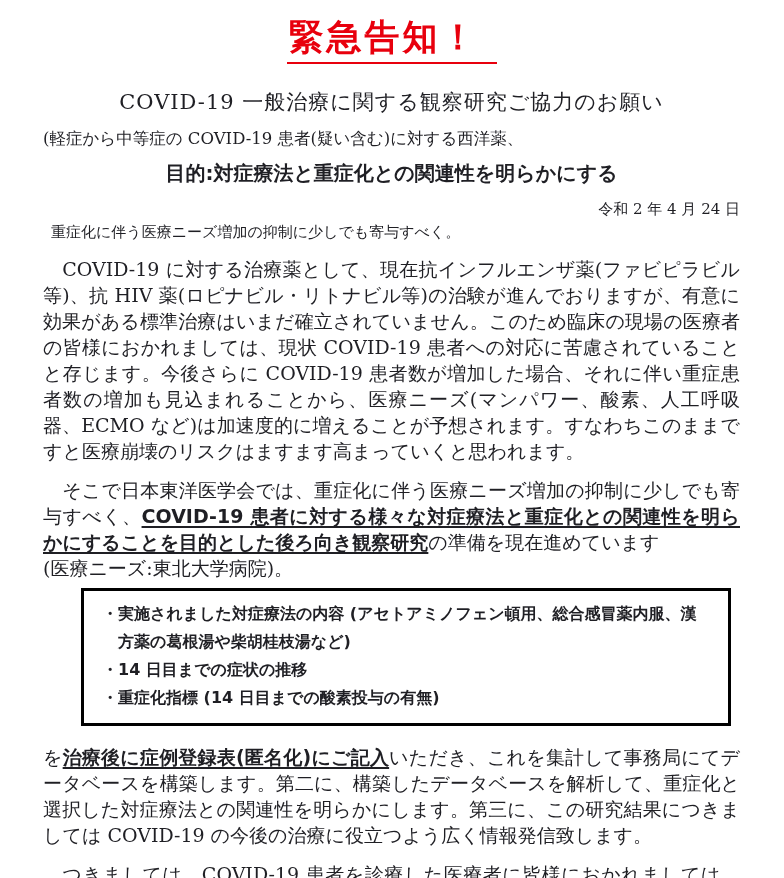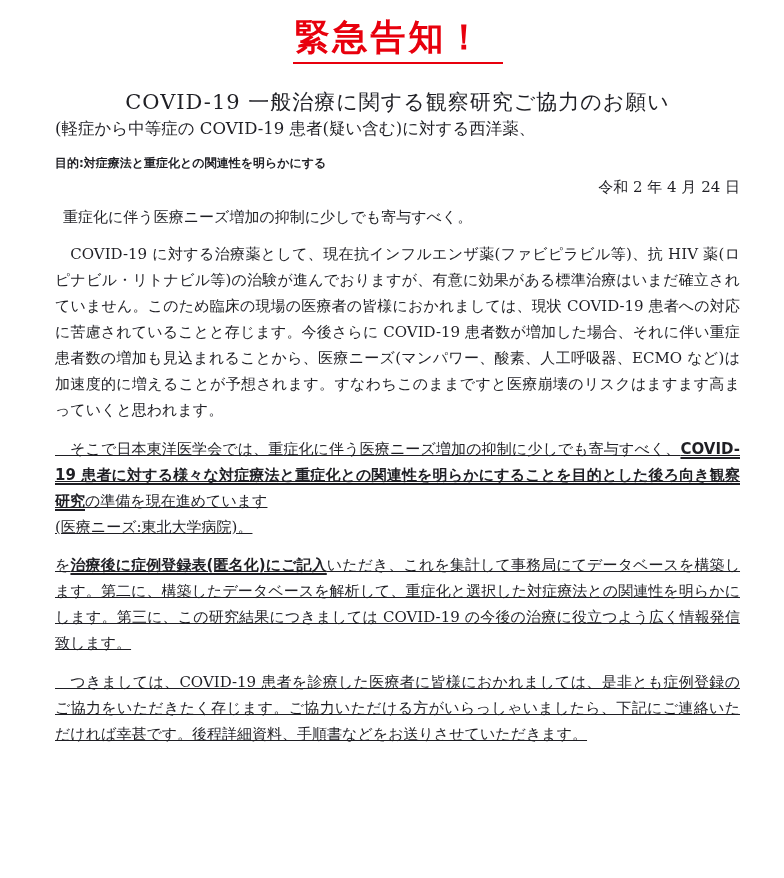--- a/index.html
+++ b/index.html
@@ -11,21 +11,21 @@
     width: 784px;
     height: 878px;
     overflow: hidden;
     color: #1f1f24;
     font-family: "DejaVu Serif", "Liberation Serif", serif;
   }
   .page {
     box-sizing: border-box;
     width: 784px;
     height: 878px;
-    padding: 12px 44px 6px 55px;
+    padding: 12px 44px 6px 43px;
   }
 
   .title-wrap {
     text-align: center;
     margin-bottom
 : 24px;
     padding-top: 4px;
   }
   .title {
     display: inline-block;
@@ -35,53 +35,55 @@
     line-height: 42px;
     color: #e8000d;
     letter-spacing: 3px;
     border-bottom: 2px solid #e8000d;
     padding: 0 18px 4px 2px;
   }
   .subtitle {
     text-align: center;
     font-size: 21px;
     line-height: 28px;
+    margin-bottom: 10px;
     letter-spacing: 1px;
   }
   .subnote {
     text-align: left;
     font-size: 16.5px;
     line-height: 26px;
     margin-bottom: 10px;
   }
   .purpose {
+    text-align: center;
     font-family: "DejaVu Sans", "Liberation Sans", sans-serif;
     font-weight: bold;
-    font-size: 12px;
+    font-size: 20px;
     line-height: 22px;
-    margin-bottom: 2px;
+    margin-bottom: 14px;
   }
   .date-line {
     text-align: right;
     font-size: 15px;
     line-height: 22px;
-    margin-bottom: 7px;
+    margin-bottom: 0;
   }
   .greeting {
     font-size: 15px;
     line-height: 24px;
     padding-left: 8px;
     margin-bottom: 12px;
   }
   .para {
-    font-size: 15px;
+    font-size: 19px;
     line-height: 26px;
     text-align: justify;
   }
-  .para + .para { margin-top: 13px; text-decoration: underline; }
+  .para + .para { margin-top: 13px; }
   .emph {
     font-family: "DejaVu Sans", "Liberation Sans", sans-serif;
     font-weight: bold;
     text-decoration: underline;
     text-underline-offset: 3px;
     text-decoration-thickness: 1.5px;
   }
   .study-note {  }
   .info-box {
     box-sizing: border-box;
@@ -120,20 +122,25 @@
 
   <div class="greeting">重症化に伴う医療ニーズ増加の抑制に少しでも寄与すべく。</div>
 
   <div class="para">　COVID-19 に対する治療薬として、現在抗インフルエンザ薬(ファビピラビル等)、抗 HIV 薬(ロピナビル・リトナビル等)の治験が進んでおりますが、有意に効果がある標準治療はいまだ確立されていません。このため臨床の現場の医療者の皆様におかれましては、現状 COVID-19 患者への対応に苦慮されていることと存じます。今後さらに COVID-19 患者数が増加した場合、それに伴い重症患者数の増加も見込まれることから、医療ニーズ(マンパワー、酸素、人工呼吸器、ECMO など)は加速度的に増えることが予想されます。すなわちこのままですと医療崩壊のリスクはますます高まっていくと思われます。</div>
 
   <div class="para">
     <span>　そこで日本東洋医学会では、重症化に伴う医療ニーズ増加の抑制に少しでも寄与すべく、</span><span class="emph">COVID-19 患者に対する様々な対症療法と重症化との関連性を明らかにすることを目的とした後ろ向き観察研究</span><span>の準備を現在進めています</span>
     <div class="study-note">(医療ニーズ:東北大学病院)。</div>
   </div>
 
+  <div class="info-box">
+    <div class="box-item">・実施されました対症療法の内容 (アセトアミノフェン頓用、総合感冒薬内服、漢方薬の葛根湯や柴胡桂枝湯など)</div>
+    <div class="box-item">・14 日目までの症状の推移</div>
+    <div class="box-item">・重症化指標 (14 日目までの酸素投与の有無)</div>
+  </div>
 
-  <div class="para" style="margin-top:12px;">
+  <div class="para" style="margin-top:18px;">
     <span>を</span><span class="emph">治療後に症例登録表(匿名化)にご記入</span><span>いただき、これを集計して事務局にてデータベースを構築します。第二に、構築したデータベースを解析して、重症化と選択した対症療法との関連性を明らかにします。第三に、この研究結果につきましては COVID-19 の今後の治療に役立つよう広く情報発信致します。</span>
   </div>
 
   <div class="para">　つきましては、COVID-19 患者を診療した医療者に皆様におかれましては、是非とも症例登録のご協力をいただきたく存じます。ご協力いただける方がいらっしゃいましたら、下記にご連絡いただければ幸甚です。後程詳細資料、手順書などをお送りさせていただきます。</div>
 
 </div>
 
 </body></html>

